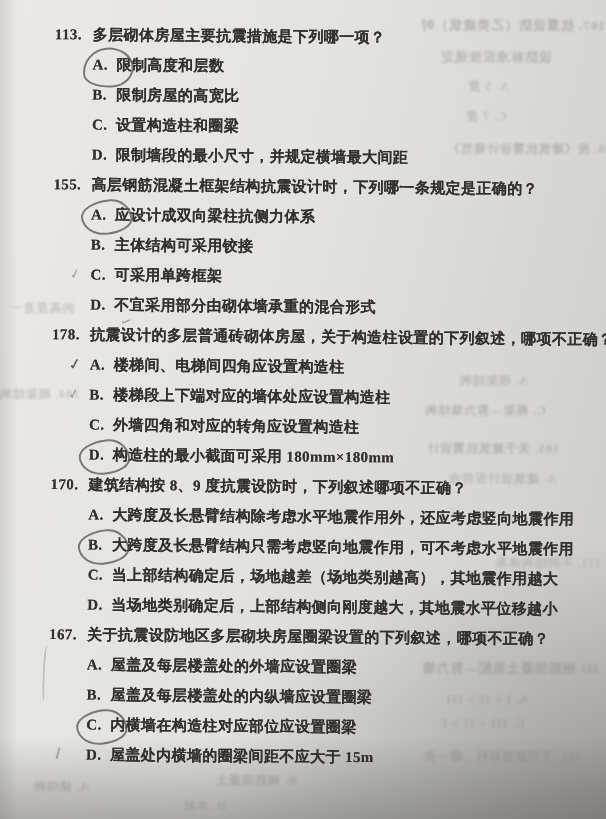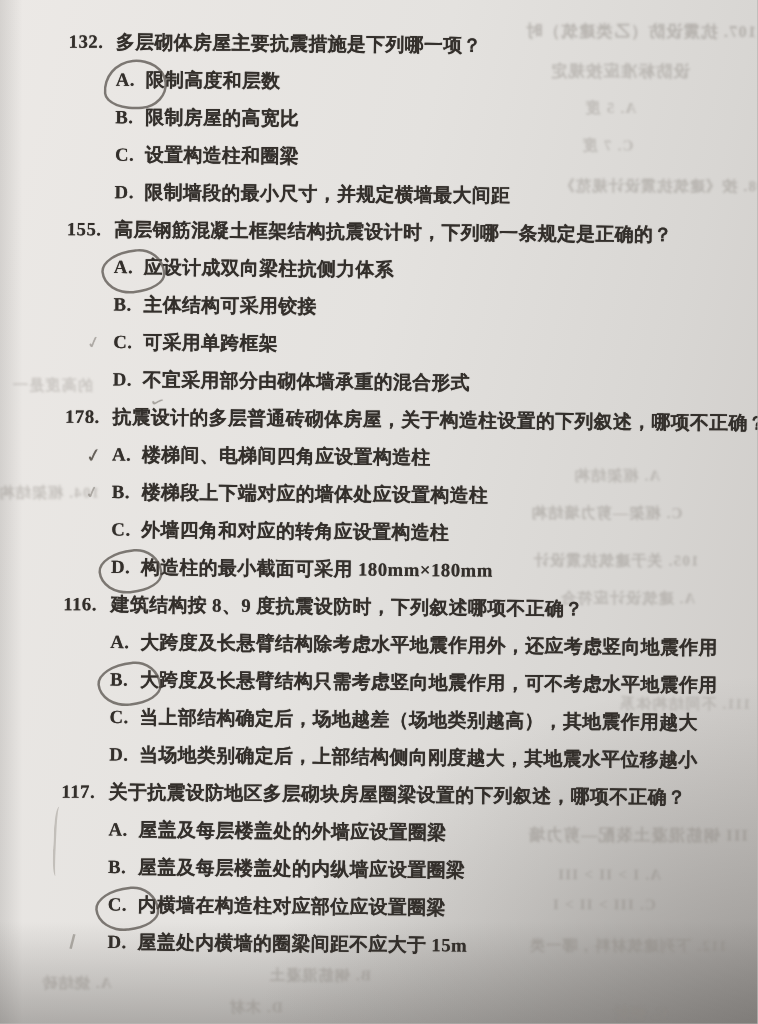--- a/index.html
+++ b/index.html
@@ -75,49 +75,49 @@
         <div class="bleed" style="left: 452px; top: 688px; font-size: 12px; opacity: 0.45;">A. I &gt; II &gt; III</div>
         <div class="bleed" style="left: 448px; top: 712px; font-size: 12px; opacity: 0.45;">C. III &gt; II &gt; I</div>
         <div class="bleed" style="left: 430px; top: 744px; font-size: 12px; opacity: 0.5;">112. 下列建筑材料，哪一类</div>
         <div class="bleed" style="left: 40px; top: 778px; font-size: 12px; opacity: 0.45;">A. 烧结砖</div>
         <div class="bleed" style="left: 222px; top: 770px; font-size: 12px; opacity: 0.45;">B. 钢筋混凝土</div>
         <div class="bleed" style="left: 190px; top: 796px; font-size: 12px; opacity: 0.45;">D. 木材</div>
         <div class="bleed" style="left: 498px; top: 798px; font-size: 12px; opacity: 0.4;">C. 钢材</div>
       </div>
     <div class="question-list">
         <div class="question">
-          <div class="line q-head"><span class="q-num">132.</span><span class="q-stem">多层砌体房屋主要抗震措施是下列哪一项？</span></div>
+          <div class="line q-head"><span class="q-num">113.</span><span class="q-stem">多层砌体房屋主要抗震措施是下列哪一项？</span></div>
           <div class="line option"><div class="mark mark-circle"></div><span class="opt-letter">A.</span><span class="opt-text">限制高度和层数</span></div>
           <div class="line option"><span class="opt-letter">B.</span><span class="opt-text">限制房屋的高宽比</span></div>
           <div class="line option"><span class="opt-letter">C.</span><span class="opt-text">设置构造柱和圈梁</span></div>
           <div class="line option"><span class="opt-letter">D.</span><span class="opt-text">限制墙段的最小尺寸，并规定横墙最大间距</span></div>
         </div>
         <div class="question">
           <div class="line q-head"><span class="q-num">155.</span><span class="q-stem">高层钢筋混凝土框架结构抗震设计时，下列哪一条规定是正确的？</span></div>
           <div class="line option"><div class="mark mark-circle"></div><span class="opt-letter">A.</span><span class="opt-text">应设计成双向梁柱抗侧力体系</span></div>
           <div class="line option"><span class="opt-letter">B.</span><span class="opt-text">主体结构可采用铰接</span></div>
           <div class="line option"><div class="mark mark-check-light"></div><span class="opt-letter">C.</span><span class="opt-text">可采用单跨框架</span></div>
           <div class="line option"><div class="mark mark-squiggle"></div><span class="opt-letter">D.</span><span class="opt-text">不宜采用部分由砌体墙承重的混合形式</span></div>
         </div>
         <div class="question">
           <div class="line q-head"><span class="q-num">178.</span><span class="q-stem">抗震设计的多层普通砖砌体房屋，关于构造柱设置的下列叙述，哪项不正确？</span></div>
           <div class="line option"><div class="mark mark-check"></div><span class="opt-letter">A.</span><span class="opt-text">楼梯间、电梯间四角应设置构造柱</span></div>
           <div class="line option"><div class="mark mark-check-light"></div><span class="opt-letter">B.</span><span class="opt-text">楼梯段上下端对应的墙体处应设置构造柱</span></div>
           <div class="line option"><span class="opt-letter">C.</span><span class="opt-text">外墙四角和对应的转角应设置构造柱</span></div>
           <div class="line option"><div class="mark mark-circle"></div><span class="opt-letter">D.</span><span class="opt-text">构造柱的最小截面可采用 180mm×180mm</span></div>
         </div>
         <div class="question">
-          <div class="line q-head"><span class="q-num">116.</span><span class="q-stem">建筑结构按 8、9 度抗震设防时，下列叙述哪项不正确？</span></div>
+          <div class="line q-head"><span class="q-num">170.</span><span class="q-stem">建筑结构按 8、9 度抗震设防时，下列叙述哪项不正确？</span></div>
           <div class="line option"><span class="opt-letter">A.</span><span class="opt-text">大跨度及长悬臂结构除考虑水平地震作用外，还应考虑竖向地震作用</span></div>
           <div class="line option"><div class="mark mark-circle"></div><span class="opt-letter">B.</span><span class="opt-text">大跨度及长悬臂结构只需考虑竖向地震作用，可不考虑水平地震作用</span></div>
           <div class="line option"><span class="opt-letter">C.</span><span class="opt-text">当上部结构确定后，场地越差（场地类别越高），其地震作用越大</span></div>
           <div class="line option"><span class="opt-letter">D.</span><span class="opt-text">当场地类别确定后，上部结构侧向刚度越大，其地震水平位移越小</span></div>
         </div>
         <div class="question">
-          <div class="line q-head"><span class="q-num">117.</span><span class="q-stem">关于抗震设防地区多层砌块房屋圈梁设置的下列叙述，哪项不正确？</span></div>
+          <div class="line q-head"><span class="q-num">167.</span><span class="q-stem">关于抗震设防地区多层砌块房屋圈梁设置的下列叙述，哪项不正确？</span></div>
           <div class="line option"><span class="opt-letter">A.</span><span class="opt-text">屋盖及每层楼盖处的外墙应设置圈梁</span></div>
           <div class="line option"><span class="opt-letter">B.</span><span class="opt-text">屋盖及每层楼盖处的内纵墙应设置圈梁</span></div>
           <div class="line option"><div class="mark mark-circle"></div><span class="opt-letter">C.</span><span class="opt-text">内横墙在构造柱对应部位应设置圈梁</span></div>
           <div class="line option"><div class="mark mark-tick-light"></div><span class="opt-letter">D.</span><span class="opt-text">屋盖处内横墙的圈梁间距不应大于 15m</span></div>
         </div>
       </div>
     <div class="pen-stroke"></div>
   </div>
 </div>
 

